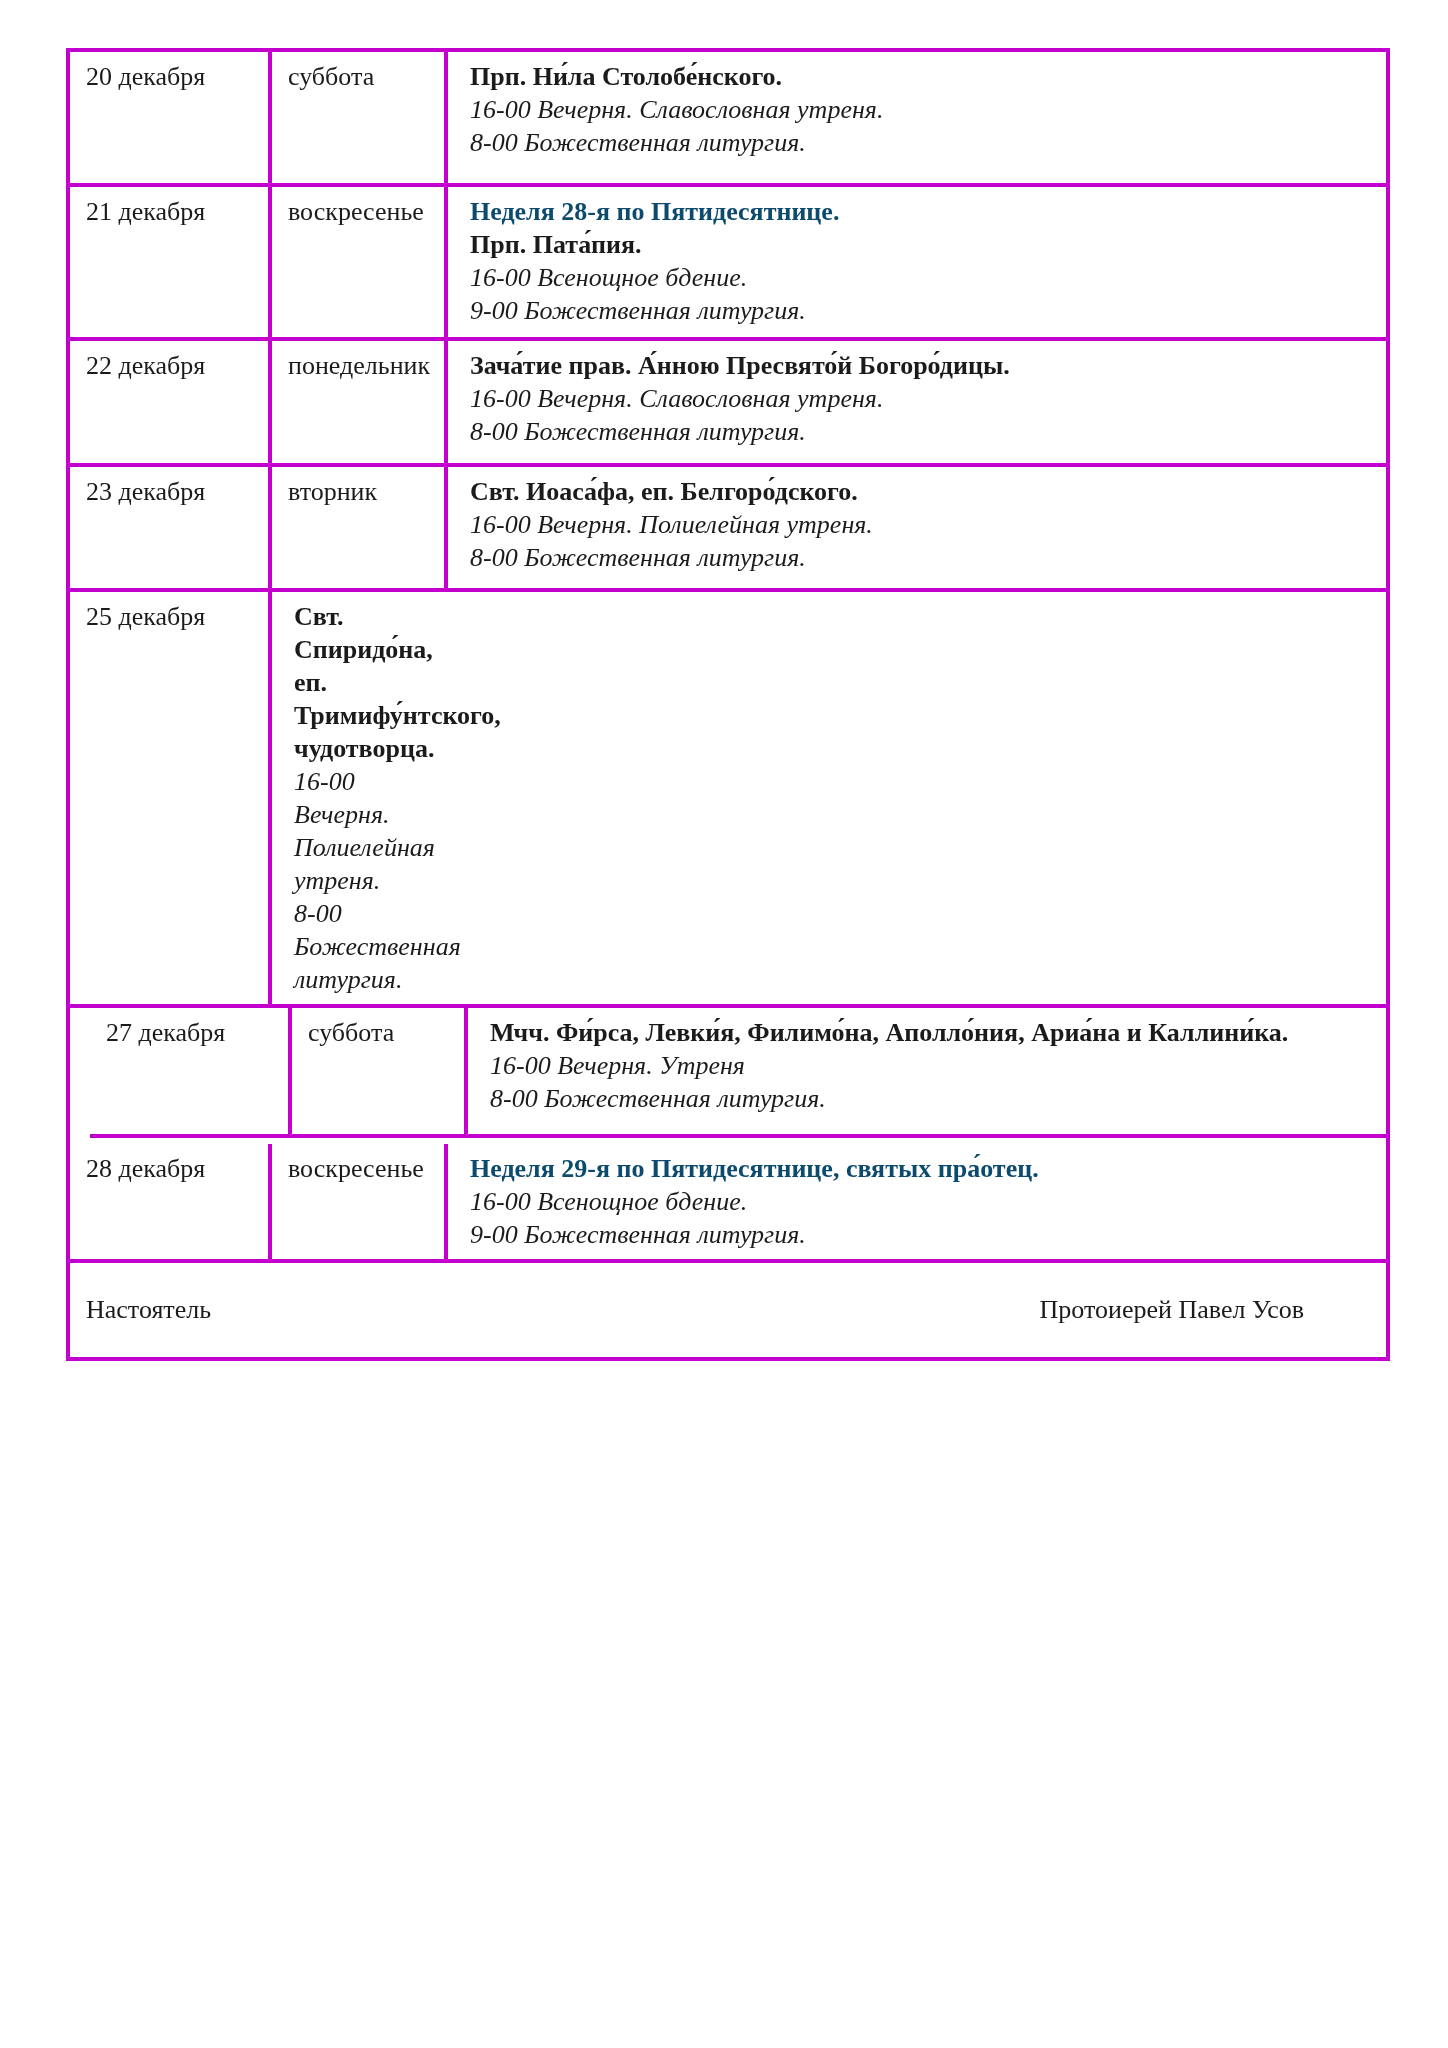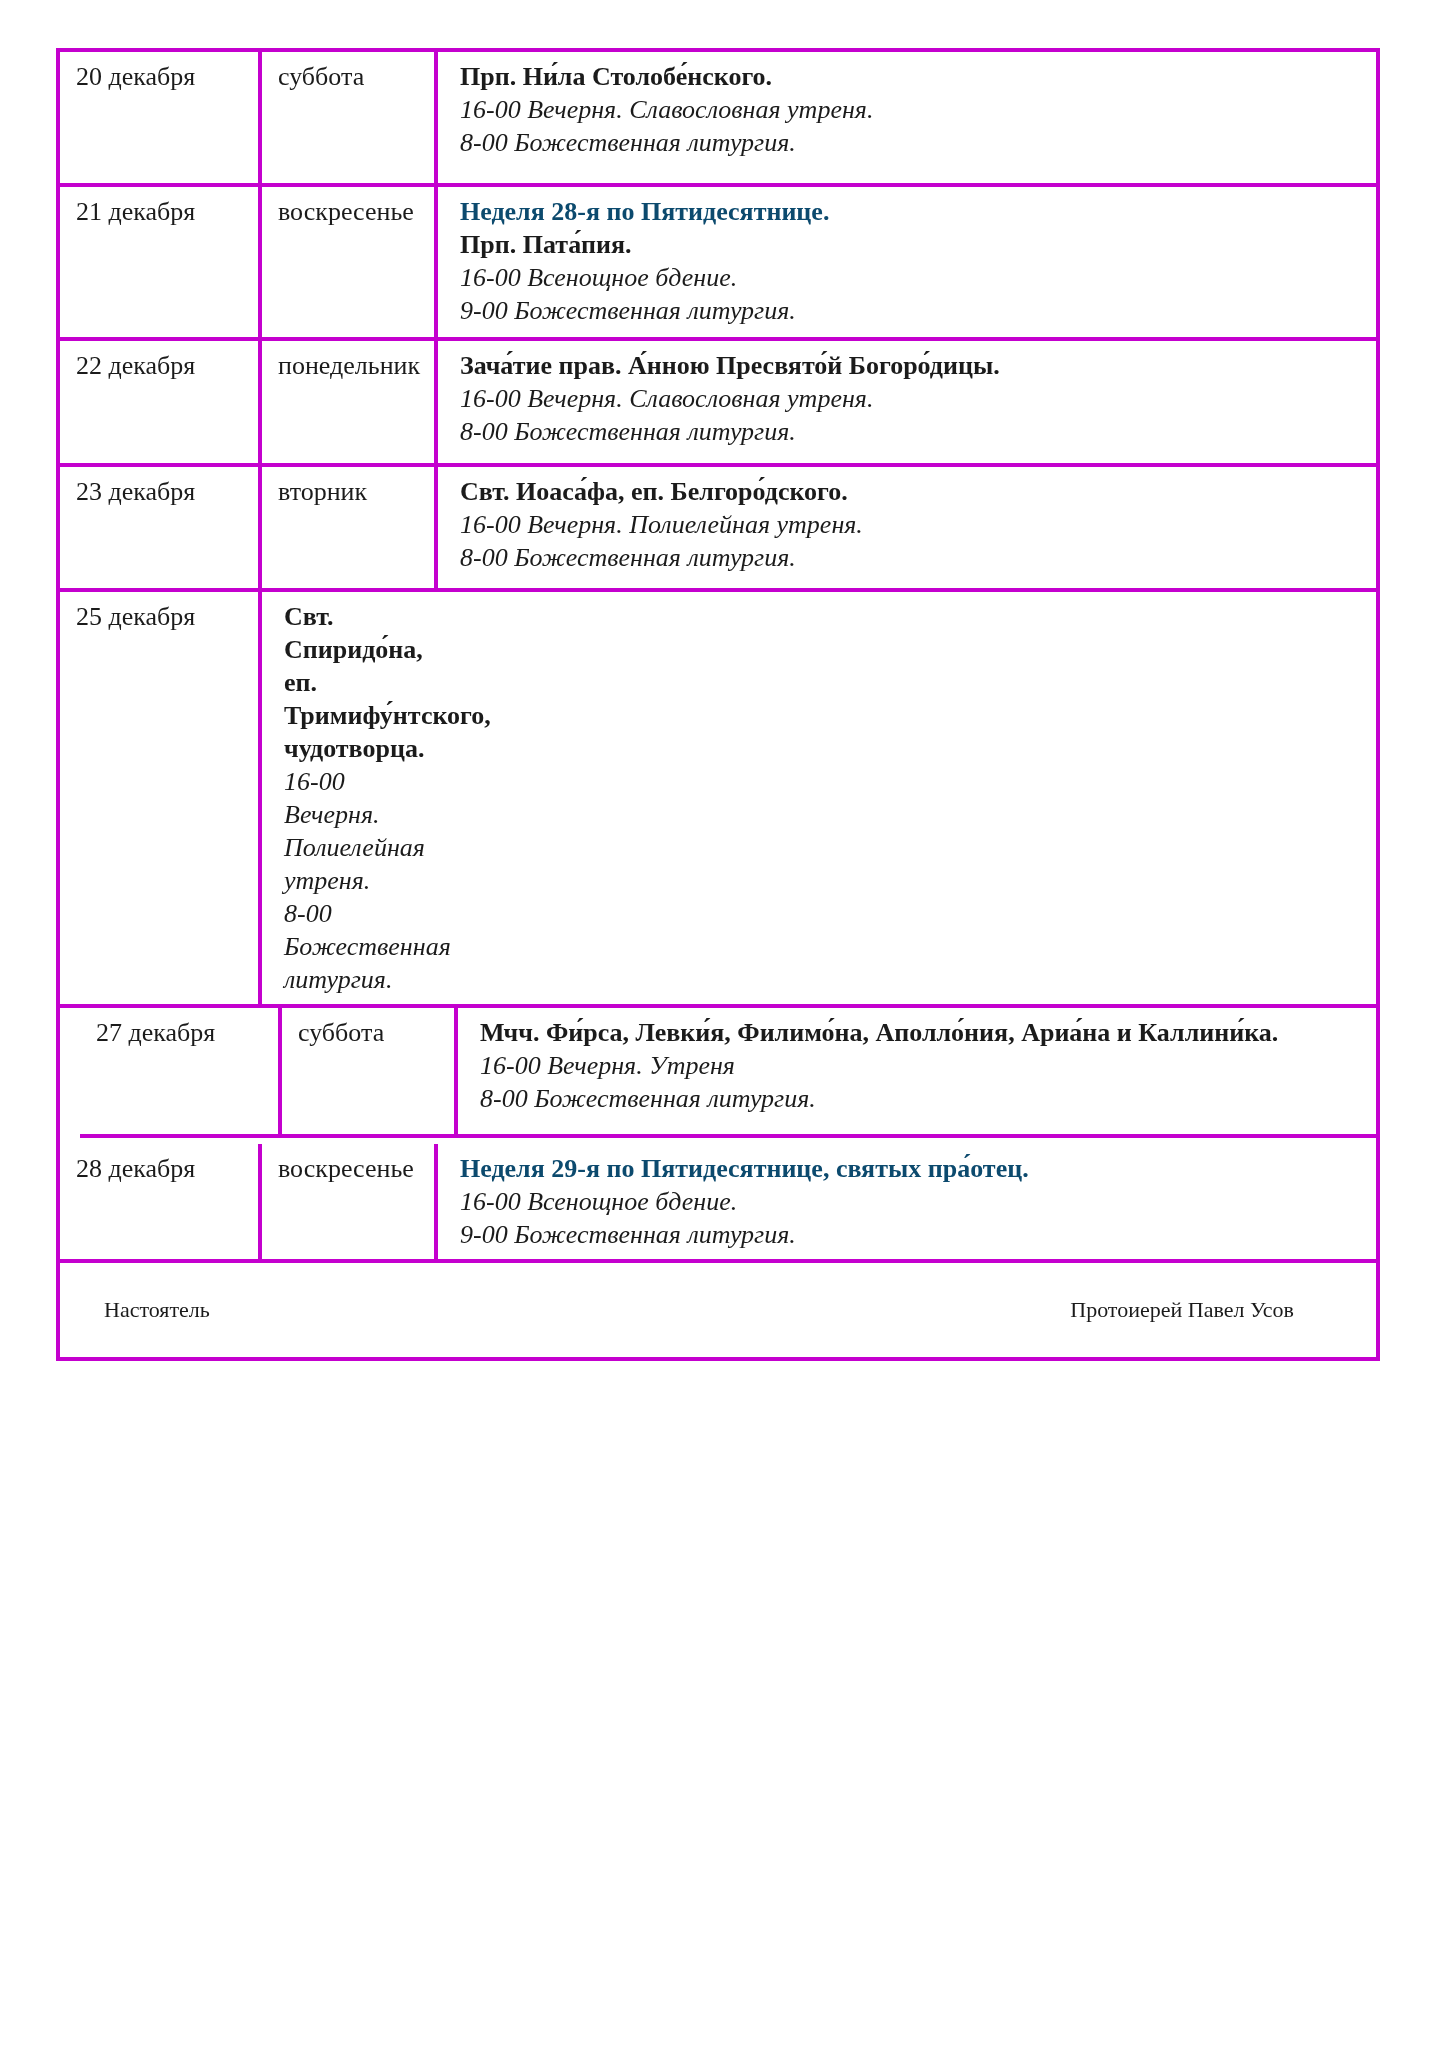--- a/index.html
+++ b/index.html
@@ -5,21 +5,21 @@
   html,body{margin:0;padding:0;}
   body{
     width:1448px;height:2048px;
     background:#ffffff;
     font-family:"Liberation Serif","DejaVu Serif",serif;
     color:#1b1b1b;
     -webkit-font-smoothing:antialiased;
   }
   .page{position:relative;width:1448px;height:2048px;background:#ffffff;overflow:hidden;}
   .schedule{
-    position:absolute;left:56px;top:48px;width:1324px;
+    position:absolute;left:66px;top:48px;width:1324px;
     border:4px solid #C400CE;
     box-sizing:border-box;
     background:#ffffff;
   }
   .row{
     display:grid;
     grid-template-columns:202px 176px 1fr;
     border-bottom:4px solid #C400CE;
   }
   .row:nth-child(1){min-height:131px;}
@@ -40,24 +40,23 @@
   .line{min-height:33px;}
   .line.feast{font-weight:bold;}
   .line.red{font-weight:bold;color:#0c4a6e;}
   .line.service{font-style:italic;}
   .footer-row{
     min-height:94px;
     display:flex;
     justify-content:space-between;
     align-items:flex-start;
     padding:30px 82px 0 16px;
-    font-size:22px;
+    font-size:26px;
     line-height:33px;
     box-sizing:border-box;
-    margin-left:28px;
   }
 </style>
 </head>
 <body>
 
 <div class="page">
   <div class="schedule" id="schedule-table">
 
   <div class="row">
     <div class="cell date">20 декабря</div>

